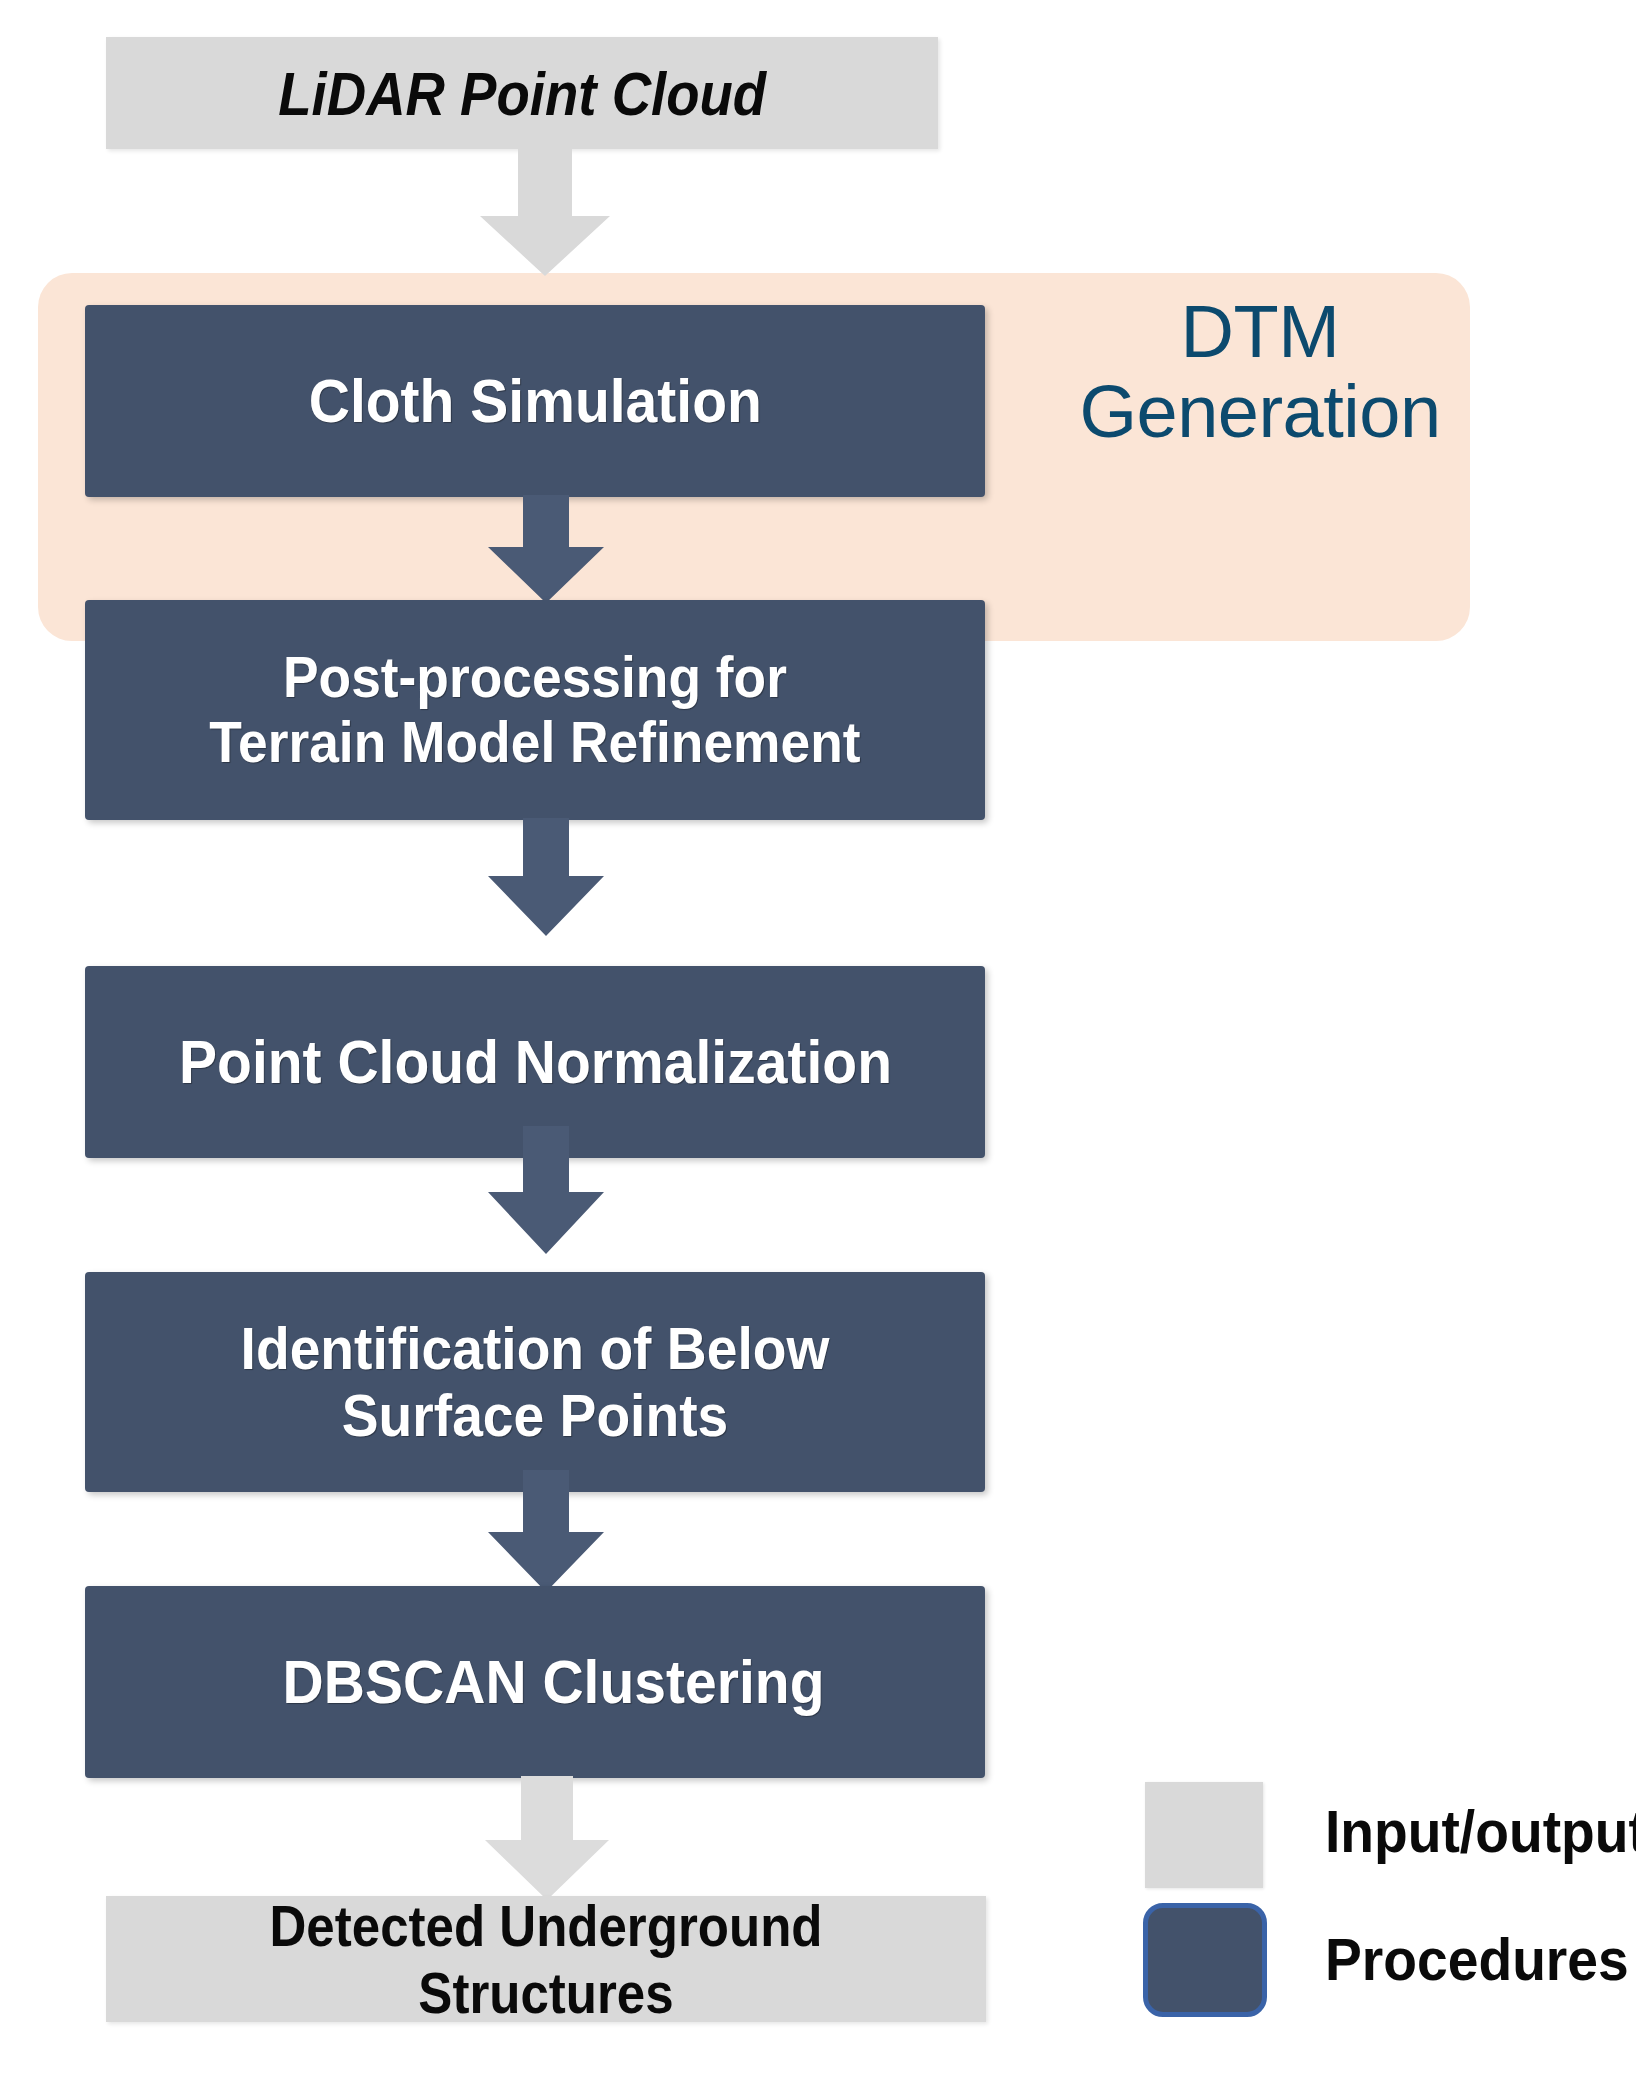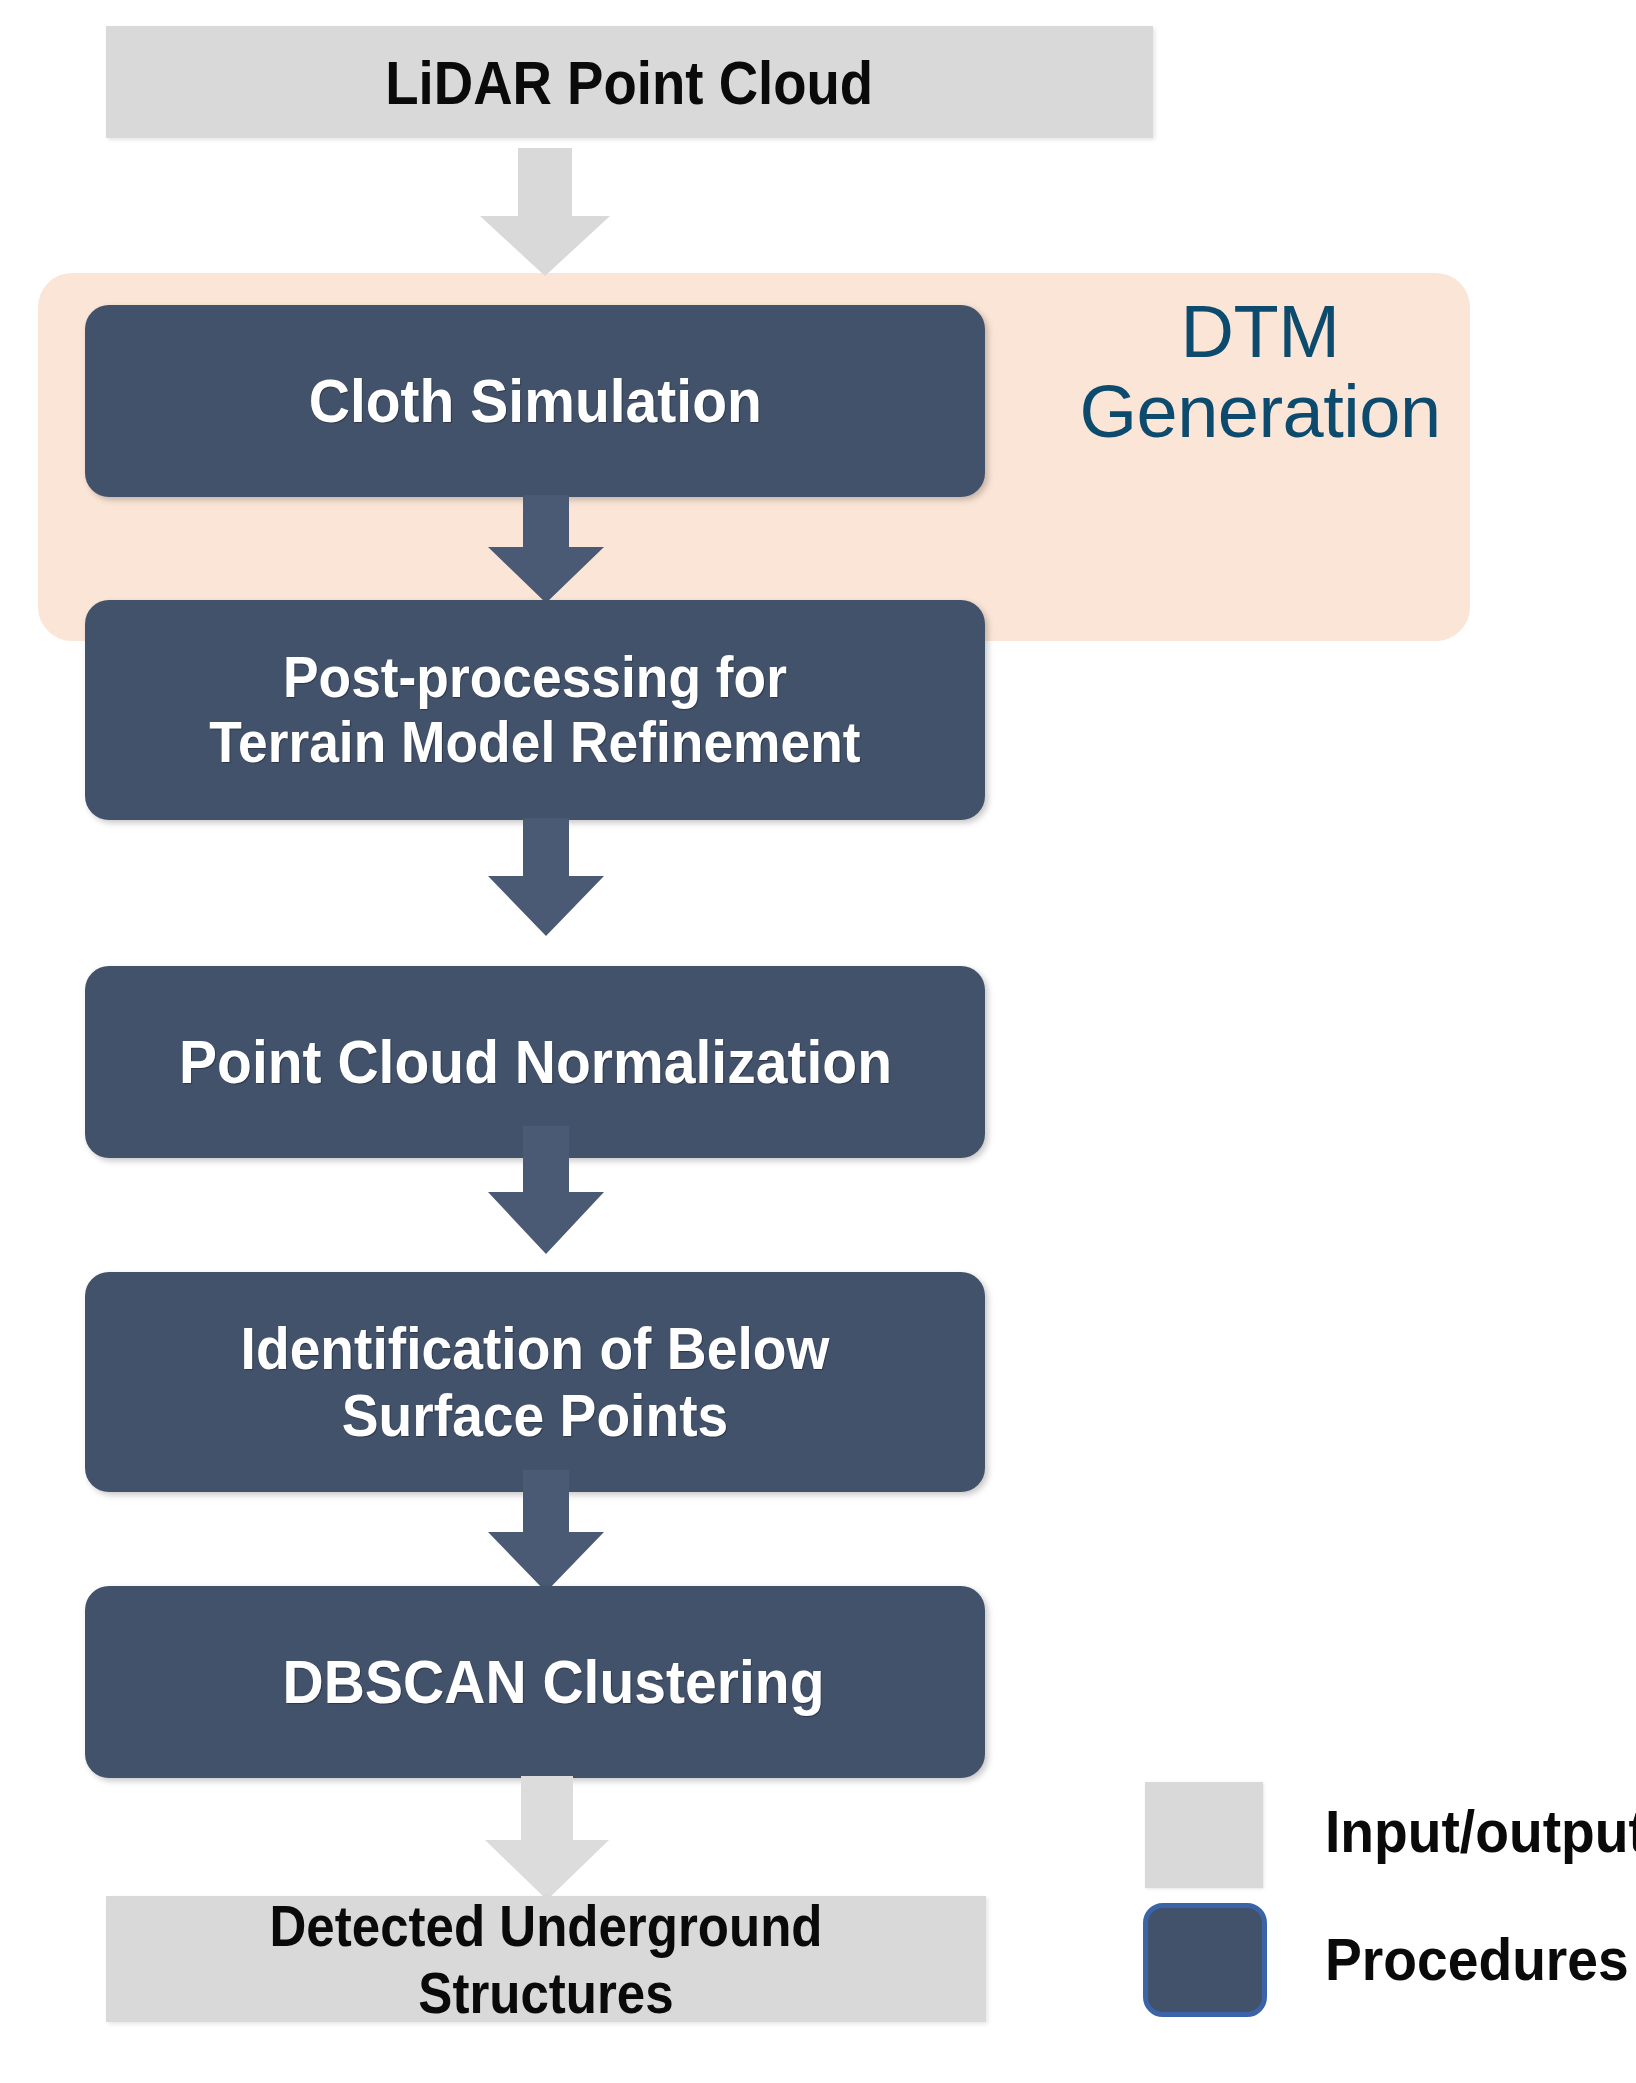--- a/index.html
+++ b/index.html
@@ -48,21 +48,21 @@
     color: #0A0A0A;
     font-weight: bold;
     text-align: center;
     font-stretch: condensed;
     transform: scaleX(0.88);
   }
 
   
   .proc-box {
     background: #43526B;
-    border-radius: 24px;
+    border-radius: 4px;
     display: flex;
     align-items: center;
     justify-content: center;
     box-shadow: 3px 3px 6px rgba(0,0,0,0.22);
   }
   .proc-box .proc-text {
     color: #FFFFFF;
     font-weight: bold;
     text-align: center;
     line-height: 1.12;
@@ -97,21 +97,21 @@
 </head>
 <body>
 
 <div id="canvas">
 
   <div class="abs group-panel" style="left:38px; top:273px; width:1432px; height:368px;"></div>
 
   <div class="abs group-label" style="left:1060px; top:292px; width:400px; height:200px;">DTM
 Generation</div>
 
-  <div class="abs io-box" style="left:106px; top:26px; width:1047px; height:112px;">
+  <div class="abs io-box" style="left:106px; top:37px; width:832px; height:112px;font-style:italic;">
     <span class="io-text" style="font-size:62px;">LiDAR Point Cloud</span>
   </div>
 
   <div class="arrow" style="left:470px; top:148px;">
     <svg width="150" height="130" viewBox="0 0 150 130">
       <polygon points="48,0 102,0 102,68 140,68 75,128 10,68 48,68" fill="#D9D9D9"></polygon>
     </svg>
   </div>
 
   <div class="abs proc-box" style="left:85px; top:305px; width:900px; height:192px;">

